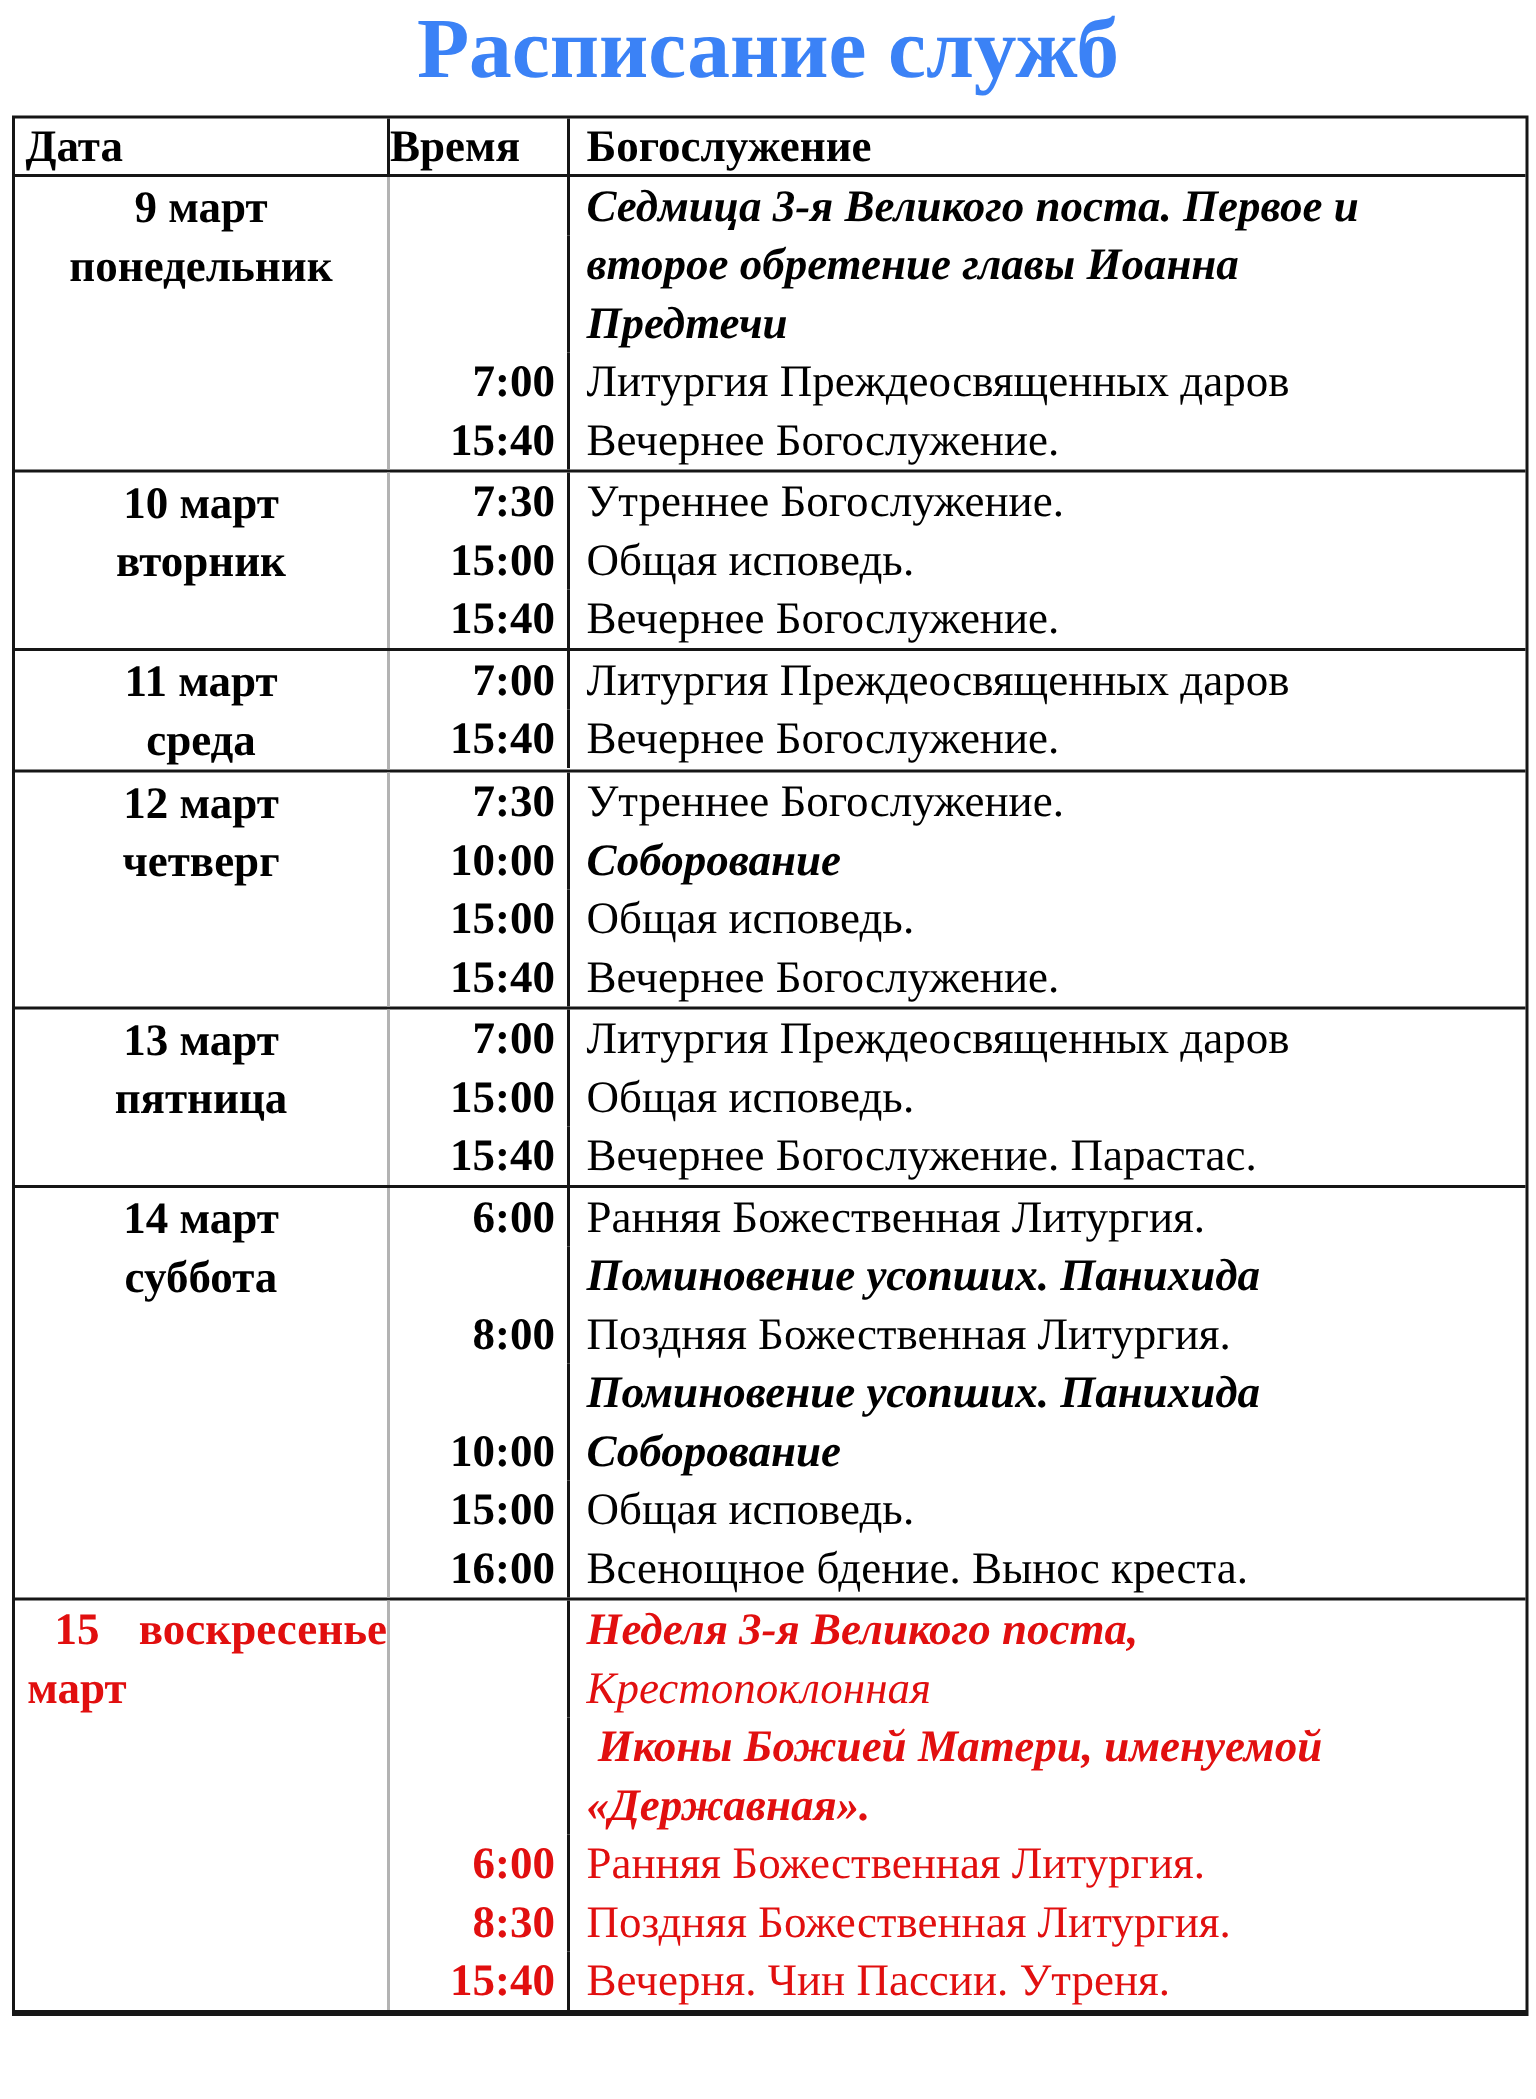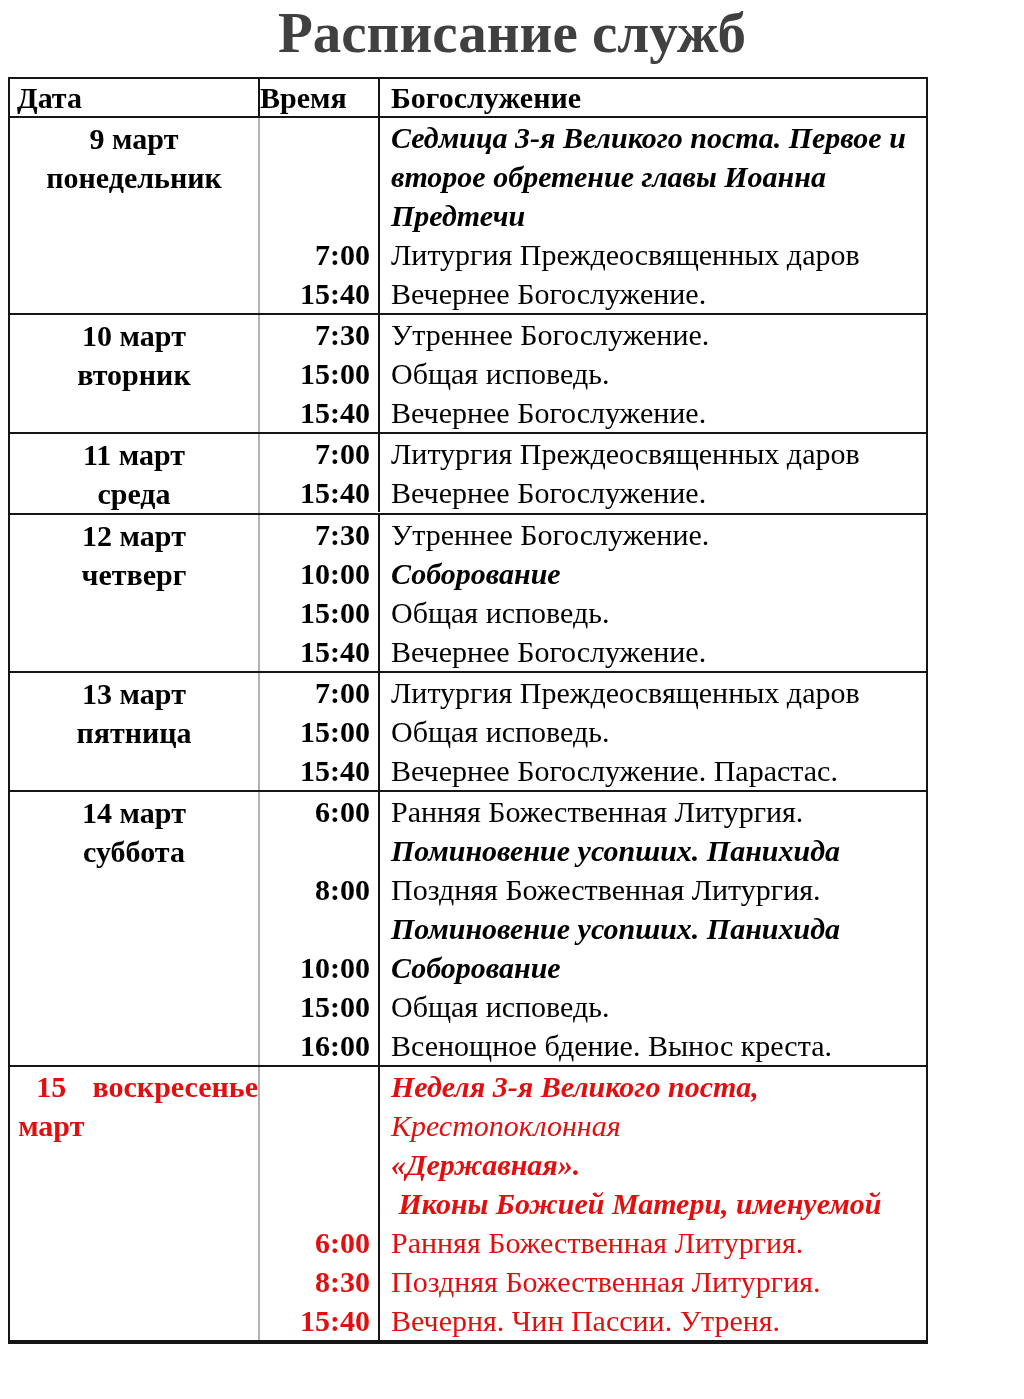--- a/index.html
+++ b/index.html
@@ -15,25 +15,25 @@
     color: #000000;
     overflow: hidden;
   }
   .page-title {
     margin: 0;
     padding-top: 2px;
     text-align: center;
     font-size: 57px;
     line-height: 1.1;
     font-weight: 700;
-    color: #404040;
+    color: #3b82f6;
   }
   .schedule-table {
     margin: 12px 8px 0 8px;
-    width: 920px;
+    width: 1011px;
     border: 2px solid #161616;
     border-bottom-width: 4px;
     background: #ffffff;
   }
   
   .header-row {
     display: grid;
     grid-template-columns: 250px 120px 1fr;
     border-bottom: 2px solid #161616;
     font-weight: 700;
@@ -256,25 +256,25 @@
           <div class="line">
             <div class="time"></div>
             <div class="service s-bold-italic">Неделя 3-я Великого поста,</div>
           </div>
           <div class="line">
             <div class="time"></div>
             <div class="service s-italic">Крестопоклонная</div>
           </div>
           <div class="line">
             <div class="time"></div>
+            <div class="service s-bold-italic"> Иконы Божией Матери, именуемой</div>
+          </div>
+          <div class="line">
+            <div class="time"></div>
             <div class="service s-bold-italic">«Державная».</div>
-          </div>
-          <div class="line">
-            <div class="time"></div>
-            <div class="service s-bold-italic"> Иконы Божией Матери, именуемой</div>
           </div>
           <div class="line">
             <div class="time">6:00</div>
             <div class="service">Ранняя Божественная Литургия.</div>
           </div>
           <div class="line">
             <div class="time">8:30</div>
             <div class="service">Поздняя Божественная Литургия.</div>
           </div>
           <div class="line">

